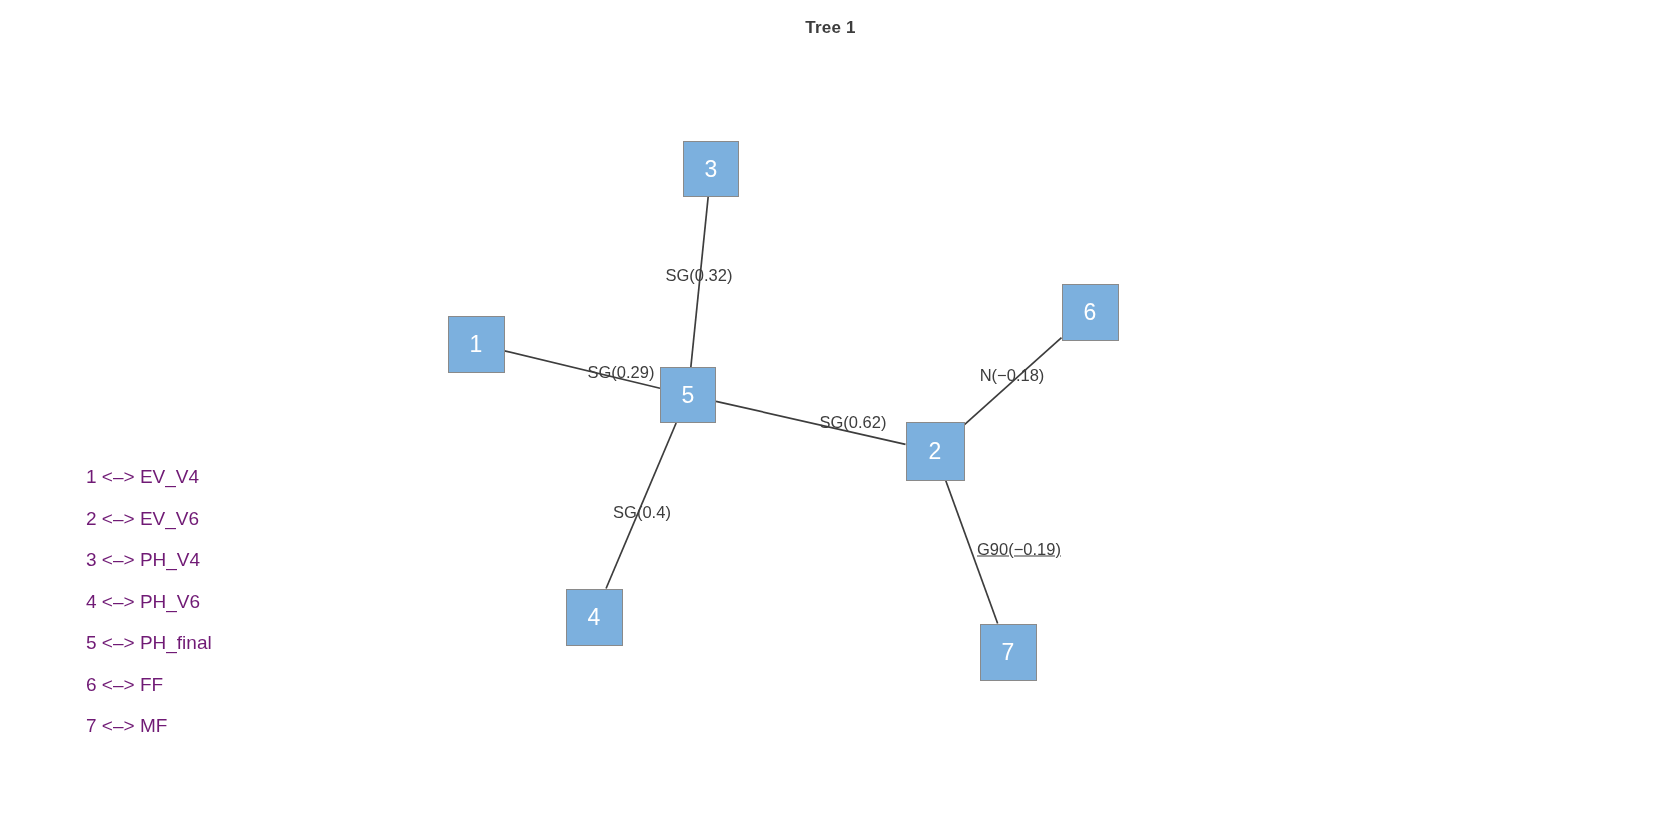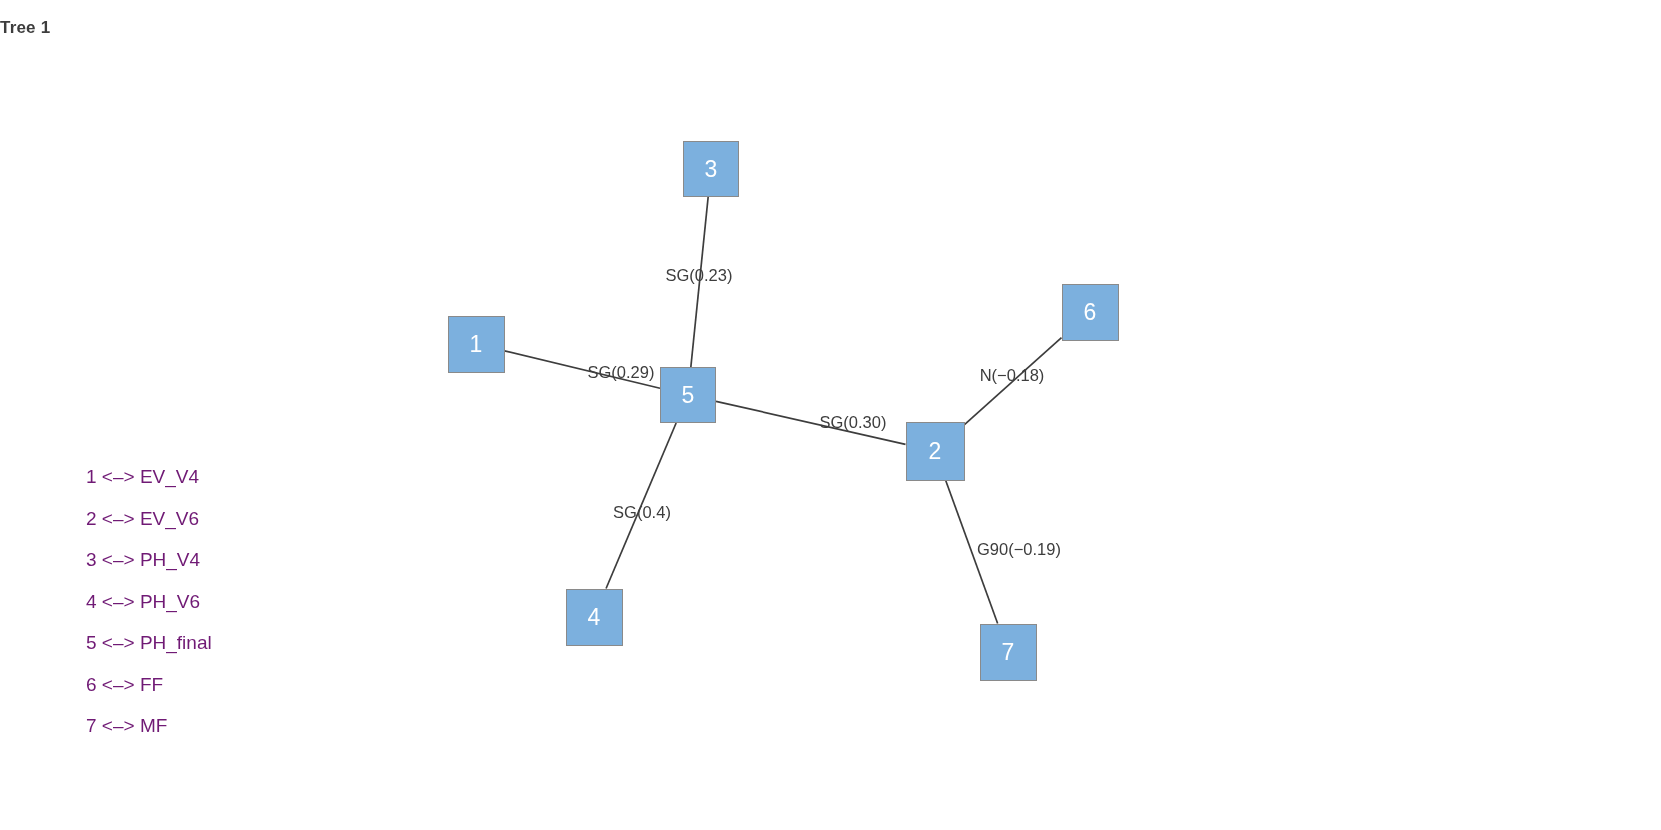--- a/index.html
+++ b/index.html
@@ -14,21 +14,21 @@
     overflow: hidden;
     font-family: "Liberation Sans", sans-serif;
     -webkit-font-smoothing: antialiased;
   }
 
   #plot-title {
     position: absolute;
     top: 18px;
     left: 0;
     width: 1661px;
-    text-align: left;
+    text-align: center;
     font-size: 17px;
     font-weight: bold;
     color: #3d3d3d;
     letter-spacing: 0.2px;
   }
 
   #graph-canvas {
     position: absolute;
     top: 0;
     left: 0;
@@ -106,26 +106,26 @@
       <span>5</span>
     </div>
     <div class="node-box" style="left: 1061.5px; top: 283.5px; width: 57px; height: 57px;">
       <span>6</span>
     </div>
     <div class="node-box" style="left: 979.5px; top: 623.5px; width: 57px; height: 57px;">
       <span>7</span>
     </div>
   </div>
 <div id="edge-label-layer">
-    <div class="edge-label" style="left: 699px; top: 275px;">SG(0.23)</div>
+    <div class="edge-label" style="left: 699px; top: 275px;">SG(0.32)</div>
     <div class="edge-label" style="left: 621px; top: 372px;">SG(0.29)</div>
-    <div class="edge-label" style="left: 853px; top: 422px;">SG(0.30)</div>
+    <div class="edge-label" style="left: 853px; top: 422px;">SG(0.62)</div>
     <div class="edge-label" style="left: 642px; top: 512px; text-align: right;">SG(0.4)</div>
     <div class="edge-label" style="left: 1012px; top: 375px; text-align: right;">N(−0.18)</div>
-    <div class="edge-label" style="left: 1019px; top: 549px;">G90(−0.19)</div>
+    <div class="edge-label" style="left: 1019px; top: 549px; text-decoration: underline;">G90(−0.19)</div>
   </div>
 
 <div id="legend">
     <div class="legend-row">1 &lt;–&gt; EV_V4</div>
     <div class="legend-row">2 &lt;–&gt; EV_V6</div>
     <div class="legend-row">3 &lt;–&gt; PH_V4</div>
     <div class="legend-row">4 &lt;–&gt; PH_V6</div>
     <div class="legend-row">5 &lt;–&gt; PH_final</div>
     <div class="legend-row">6 &lt;–&gt; FF</div>
     <div class="legend-row">7 &lt;–&gt; MF</div>

